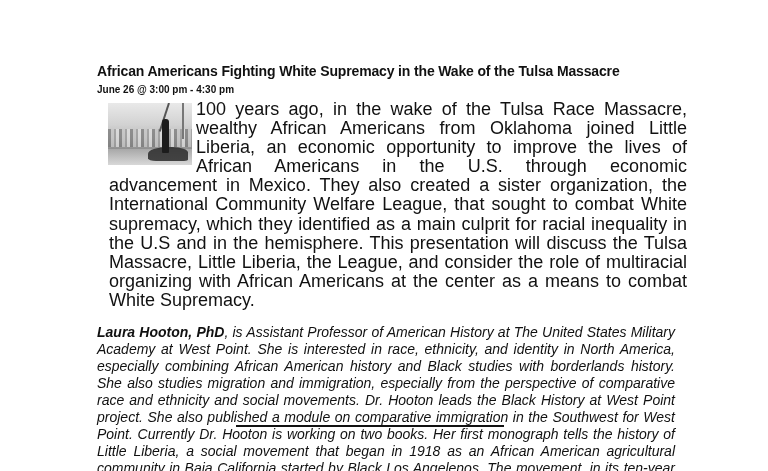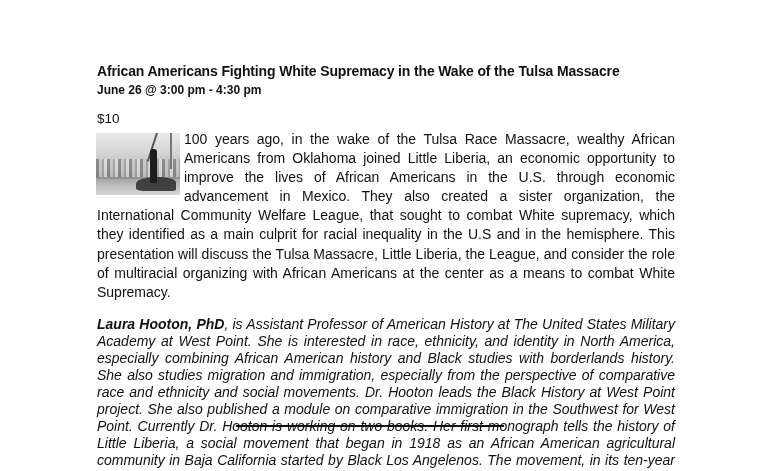--- a/index.html
+++ b/index.html
@@ -24,34 +24,34 @@
   .title {
     font-weight: bold;
     font-size: 14px;
     line-height: 19px;
     letter-spacing: -0.15px;
     white-space: nowrap;
     margin: 0;
   }
   .datetime {
     font-weight: bold;
-    font-size: 12px;
+    font-size: 10px;
     line-height: 16px;
-    margin: 1px 0 12px 0;
+    margin: 1px 0 0 0;
   }
   .price {
     font-size: 13.5px;
     line-height: 18px;
     margin: 0;
   }
   .body-text {
-    font-size: 14px;
+    font-size: 18px;
     line-height: 19.1px;
     text-align: justify;
-    margin: 2px 0 0 0;
+    margin: 2px 0 0 12px;
     width: 578px;
   }
   .photo {
     float: left;
     width: 84px;
     height: 62px;
     margin: 3px 4px 0 -1px;
     position: relative;
     overflow: hidden;
     background: linear-gradient(180deg, #e9e9e9 0%, #d2d2d2 35%, #bcbcbc 55%, #8d8d8d 75%, #c8c8c8 100%);
@@ -112,21 +112,20 @@
     height: 2px;
     background: #111111;
   }
 </style>
 </head>
 <body>
 
 <div class="page">
   <h1 class="title">African Americans Fighting White Supremacy in the Wake of the Tulsa Massacre</h1>
   <div class="datetime">June 26 @ 3:00 pm - 4:30 pm</div>
-  <div class="price">$10</div>
 
   <p class="body-text">
     <span class="photo">
       <span class="rubble"></span>
       <span class="ground"></span>
       <span class="shadow"></span>
       <span class="pole"></span>
       <span class="pole2"></span>
       <span class="figure"></span>
     </span>

